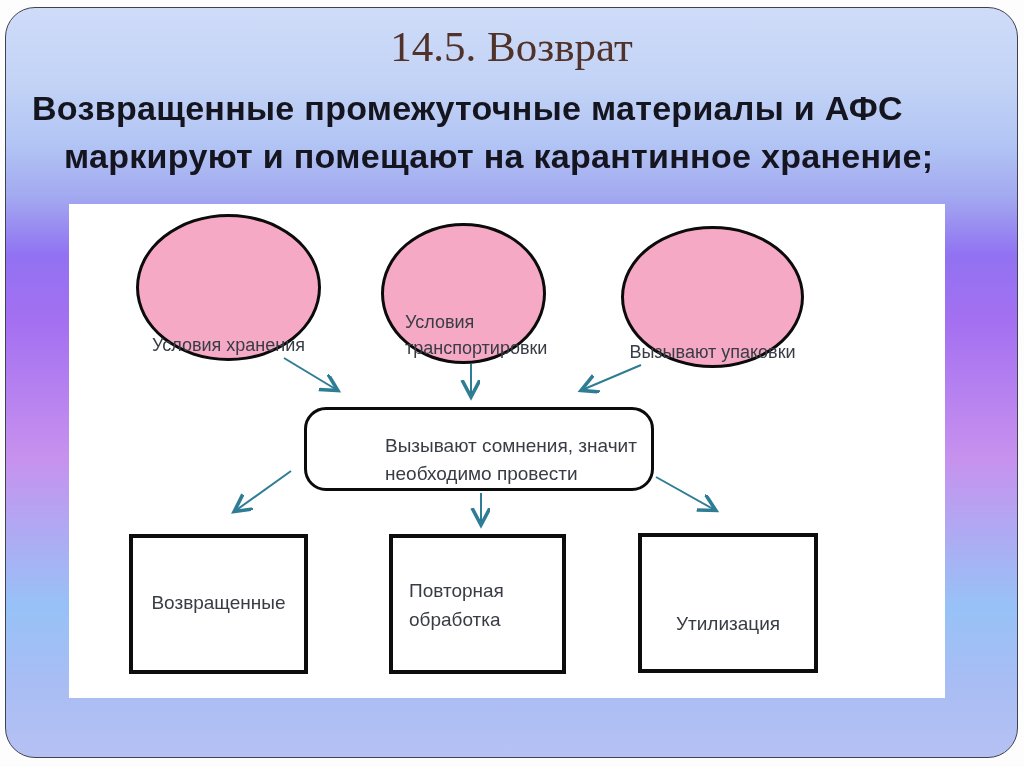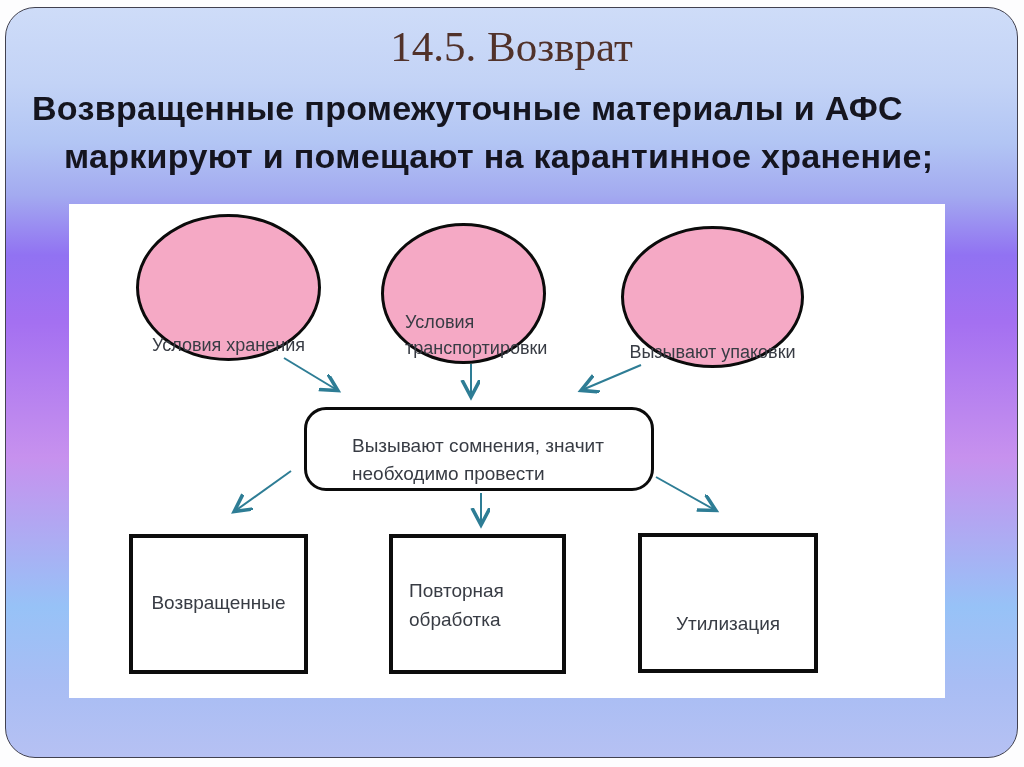--- a/index.html
+++ b/index.html
@@ -143,21 +143,21 @@
 
       <div class="shape ellipse align-left" style="left:312px; top:19px; width:165px; height:141px;">
         <span class="lbl">Условия
 транспортировки</span>
       </div>
 
       <div class="shape ellipse" style="left:552px; top:22px; width:183px; height:142px;">
         <span class="lbl">Вызывают упаковки</span>
       </div>
 
-      <div class="shape decision" style="left:235px; top:203px; width:350px; height:84px;">
+      <div class="shape decision" style="left:235px; top:203px; width:350px; height:84px;padding-left:33px;">
         <span class="lbl">Вызывают сомнения, значит
 необходимо провести</span>
       </div>
 
       <div class="shape rect center" style="left:60px; top:330px; width:179px; height:140px;">
         <span class="lbl" style="padding-top:50px;">Возвращенные</span>
       </div>
 
       <div class="shape rect left" style="left:320px; top:330px; width:177px; height:140px;">
         <span class="lbl" style="padding-top:38px; padding-left:16px;">Повторная

